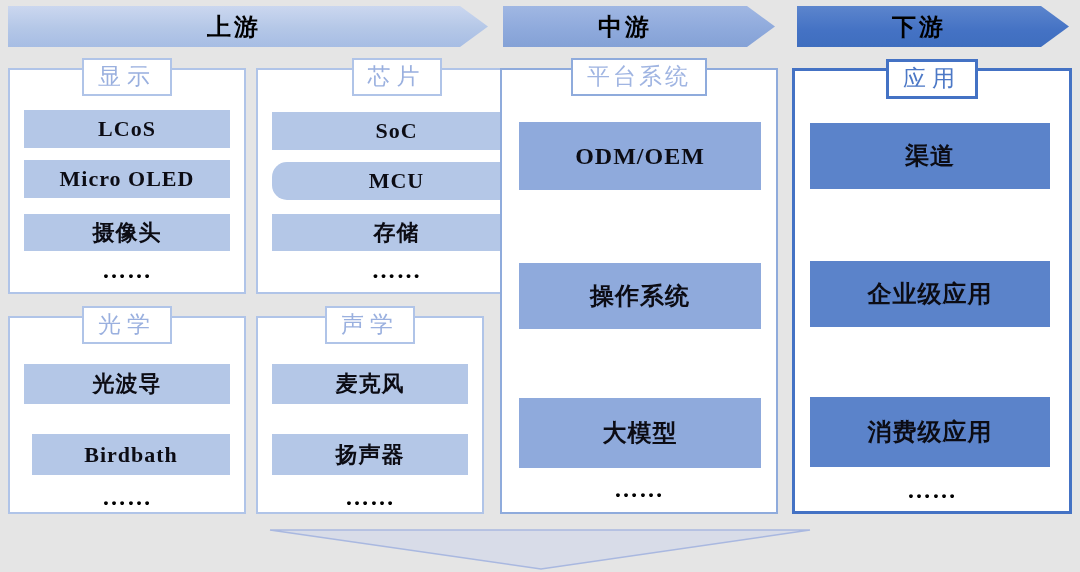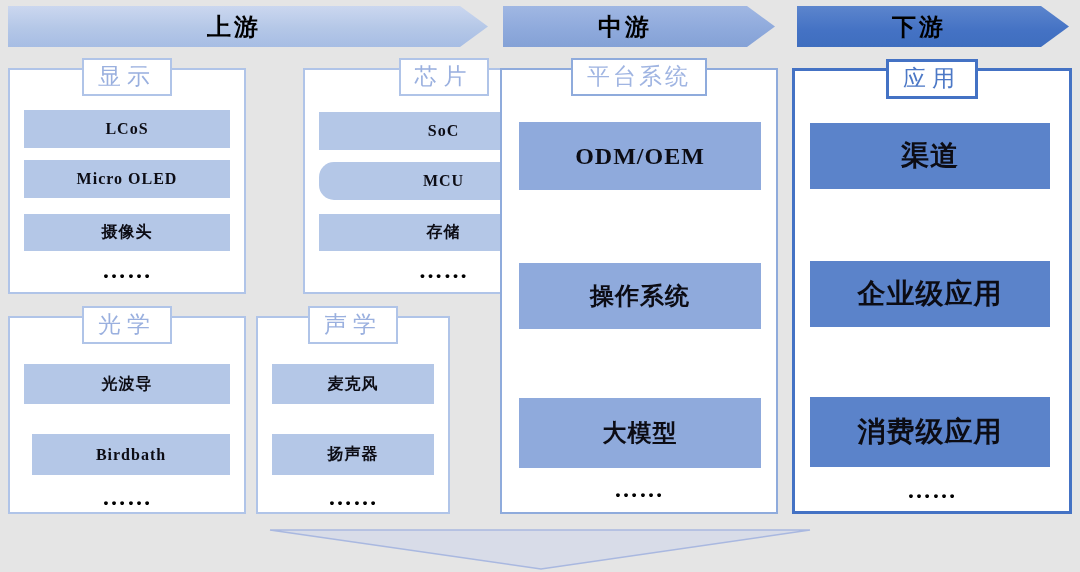--- a/index.html
+++ b/index.html
@@ -38,24 +38,24 @@
     font-size:23px;line-height:32px;padding:1px 14px;min-width:76px;
     text-align:center;letter-spacing:6px;white-space:nowrap;color:#9ab0df;
     box-sizing:border-box;
   }
   .group.mid .tab{border-color:var(--midstream-border);color:#a0b5e2;letter-spacing:3px;}
   .group.down .tab{border-color:var(--downstream-border);border-width:3px;color:#4c78c6;}
   .bar{
     position:absolute;left:14px;right:14px;
     display:flex;align-items:center;justify-content:center;
     background:var(--upstream-fill);
-    font-weight:bold;font-size:16px;color:#0c0c14;letter-spacing:1px;
+    font-weight:bold;font-size:22px;color:#0c0c14;letter-spacing:1px;
   }
   .group.mid .bar{left:17px;right:15px;background:var(--midstream-fill);font-size:24px;}
-  .group.down .bar{left:15px;right:19px;background:var(--downstream-fill);font-size:28px;}
+  .group.down .bar{left:15px;right:19px;background:var(--downstream-fill);font-size:24px;}
   .more{
     position:absolute;left:0;right:0;text-align:center;
     font-weight:bold;font-size:24px;color:#000;letter-spacing:1px;line-height:30px;
   }
   
   .funnel{position:absolute;left:268px;top:528px;}
 </style>
 </head>
 <body>
 
@@ -72,36 +72,36 @@
   </div>
 
   <div class="group" style="left:8px;top:68px;width:238px;height:226px;">
     <div class="tab">显示</div>
     <div class="bar" style="top:40px;height:38px;">LCoS</div>
     <div class="bar" style="top:90px;height:38px;">Micro OLED</div>
     <div class="bar" style="top:144px;height:37px;">摄像头</div>
     <div class="more" style="top:185px;">……</div>
   </div>
 
-  <div class="group" style="left:256px;top:68px;width:281px;height:226px;margin-left:47px;">
+  <div class="group" style="left:256px;top:68px;width:281px;height:226px;">
     <div class="tab">芯片</div>
     <div class="bar" style="top:42px;height:38px;">SoC</div>
     <div class="bar" style="top:92px;height:38px;border-radius:15px;">MCU</div>
     <div class="bar" style="top:144px;height:37px;">存储</div>
     <div class="more" style="top:185px;">……</div>
   </div>
 
   <div class="group" style="left:8px;top:316px;width:238px;height:198px;">
     <div class="tab">光学</div>
     <div class="bar" style="top:46px;height:40px;">光波导</div>
     <div class="bar" style="top:116px;height:41px;margin-left:8px;">Birdbath</div>
     <div class="more" style="top:164px;">……</div>
   </div>
 
-  <div class="group" style="left:256px;top:316px;width:194px;height:198px;padding-left:24px;">
+  <div class="group" style="left:256px;top:316px;width:228px;height:198px;padding-left:24px;">
     <div class="tab">声学</div>
     <div class="bar" style="top:116px;height:41px;">扬声器</div>
     <div class="bar" style="top:46px;height:40px;">麦克风</div>
     <div class="more" style="top:164px;">……</div>
   </div>
 
   <div class="group mid" style="left:500px;top:68px;width:278px;height:446px;">
     <div class="tab">平台系统</div>
     <div class="bar" style="top:52px;height:68px;">ODM/OEM</div>
     <div class="bar" style="top:193px;height:66px;">操作系统</div>

